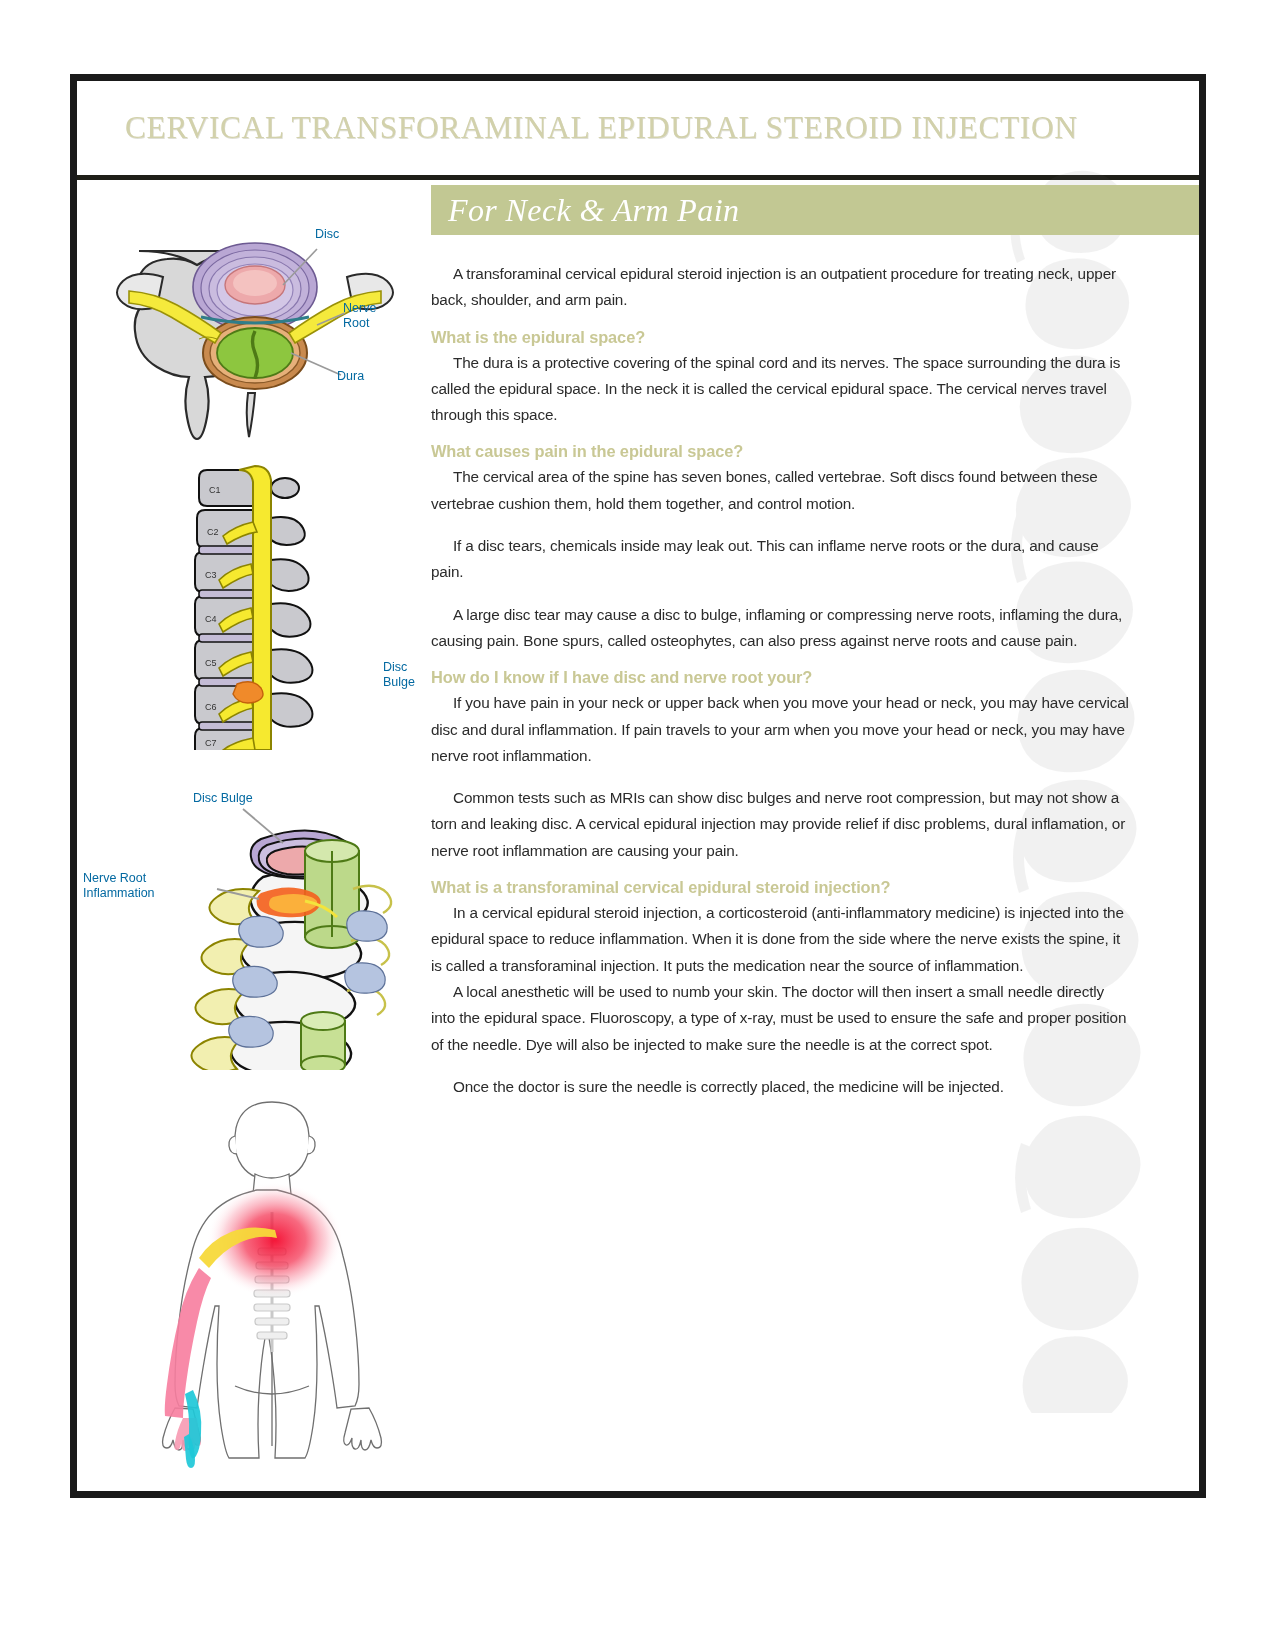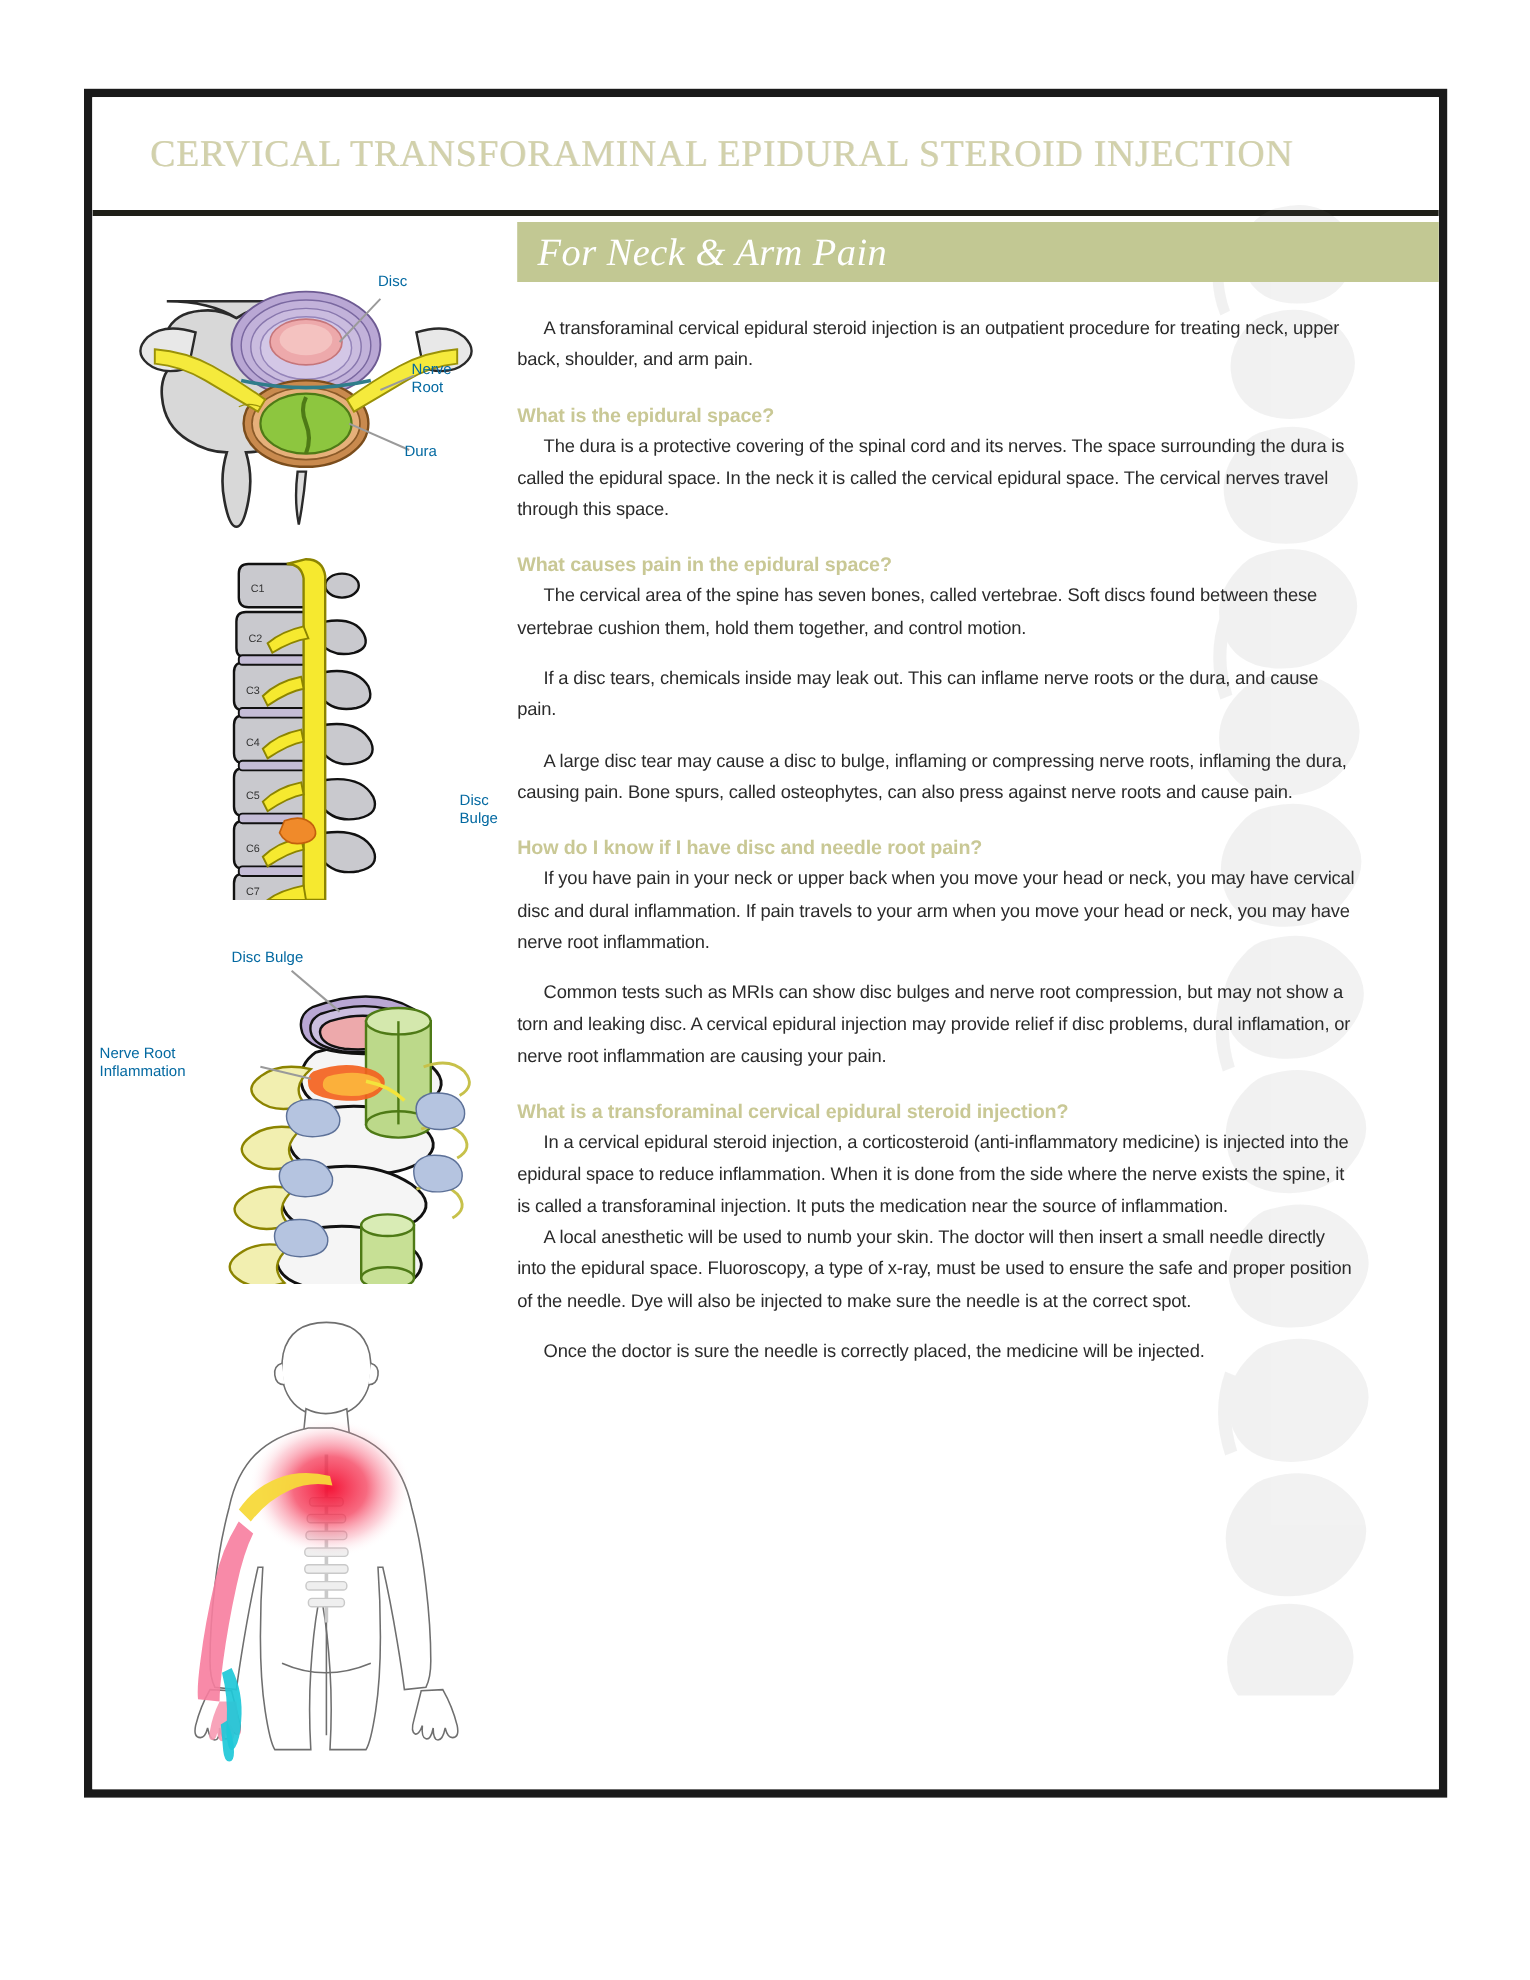--- a/index.html
+++ b/index.html
@@ -133,21 +133,21 @@
     margin: 0 0 0 0;
     text-indent: 22px;
     letter-spacing: -0.15px;
   }
   .para.first { margin-top: 12px; }
   .sec-head {
     font-family: "Liberation Sans", sans-serif;
     font-size: 16.4px;
     font-weight: bold;
     color: #c9c895;
-    margin: 24px 0 3px 0;
+    margin: 14px 0 3px 0;
     letter-spacing: -0.1px;
   }
   .sec-body .para + .para { margin-top: 16px; }
   .sec:first-child .sec-head { margin-top: 0; }
 </style>
 </head>
 <body>
 
 <div class="page-frame">
  <div class="page-inner">
@@ -413,21 +413,21 @@
     <div class="sec">
       <div class="sec-head">What causes pain in the epidural space?</div>
       <div class="sec-body">
         <p class="para">The cervical area of the spine has seven bones, called vertebrae. Soft discs found between these vertebrae cushion them, hold them together, and control motion.</p>
         <p class="para">If a disc tears, chemicals inside may leak out. This can inflame nerve roots or the dura, and cause pain.</p>
         <p class="para">A large disc tear may cause a disc to bulge, inflaming or compressing nerve roots, inflaming the dura, causing pain. Bone spurs, called osteophytes, can also press against nerve roots and cause pain.</p>
       </div>
     </div>
 
     <div class="sec">
-      <div class="sec-head">How do I know if I have disc and needle root pain?</div>
+      <div class="sec-head">How do I know if I have disc and nerve root your?</div>
       <div class="sec-body">
         <p class="para">If you have pain in your neck or upper back when you move your head or neck, you may have cervical disc and dural inflammation. If pain travels to your arm when you move your head or neck, you may have nerve root inflammation.</p>
         <p class="para">Common tests such as MRIs can show disc bulges and nerve root compression, but may not show a torn and leaking disc. A cervical epidural injection may provide relief if disc problems, dural inflamation, or nerve root inflammation are causing your pain.</p>
       </div>
     </div>
 
     <div class="sec">
       <div class="sec-head">What is a transforaminal cervical epidural steroid injection?</div>
       <div class="sec-body">
         <p class="para">In a cervical epidural steroid injection, a corticosteroid (anti-inflammatory medicine) is injected into the epidural space to reduce inflammation. When it is done from the side where the nerve exists the spine, it is called a transforaminal injection. It puts the medication near the source of inflammation.</p>

